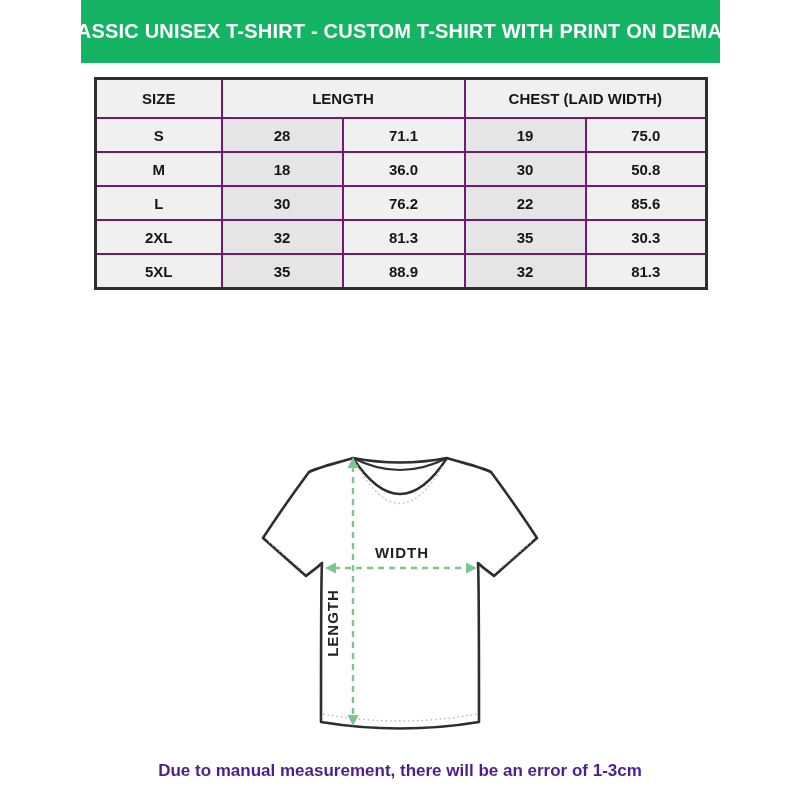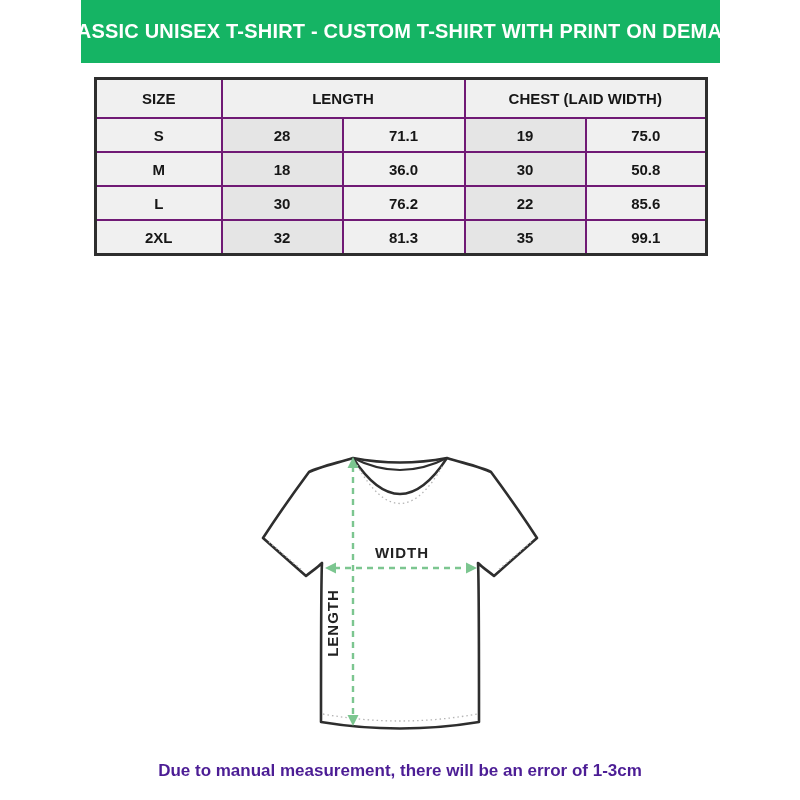--- a/index.html
+++ b/index.html
@@ -82,21 +82,28 @@
         <td class="cell-white">30</td>
         <td class="cell-gray">76.2</td>
         <td class="cell-white">22</td>
         <td class="cell-gray">85.6</td>
       </tr>
       <tr>
         <td class="cell-gray">2XL</td>
         <td class="cell-white">32</td>
         <td class="cell-gray">81.3</td>
         <td class="cell-white">35</td>
-        <td class="cell-gray">99.1</td>
+        <td class="cell-gray">30.3</td>
+      </tr>
+      <tr>
+        <td class="cell-gray">5XL</td>
+        <td class="cell-white">35</td>
+        <td class="cell-gray">88.9</td>
+        <td class="cell-white">32</td>
+        <td class="cell-gray">81.3</td>
       </tr>
     </tbody>
   </table>
 
   <svg class="diagram" viewBox="0 0 300 310" xmlns="http://www.w3.org/2000/svg">
 
     <g fill="#ffffff" stroke="#2e2e2e" stroke-width="2.6" stroke-linejoin="round">
       <path d="M 103 20
                C 87 25 69 29 59 34
                C 42 57 26 80 13 100

